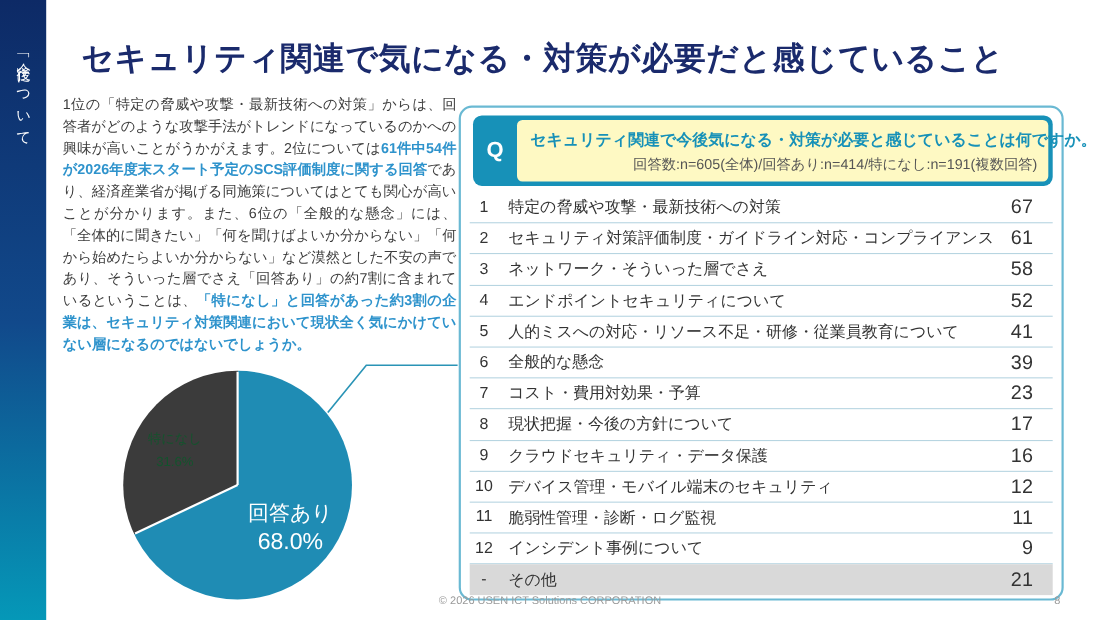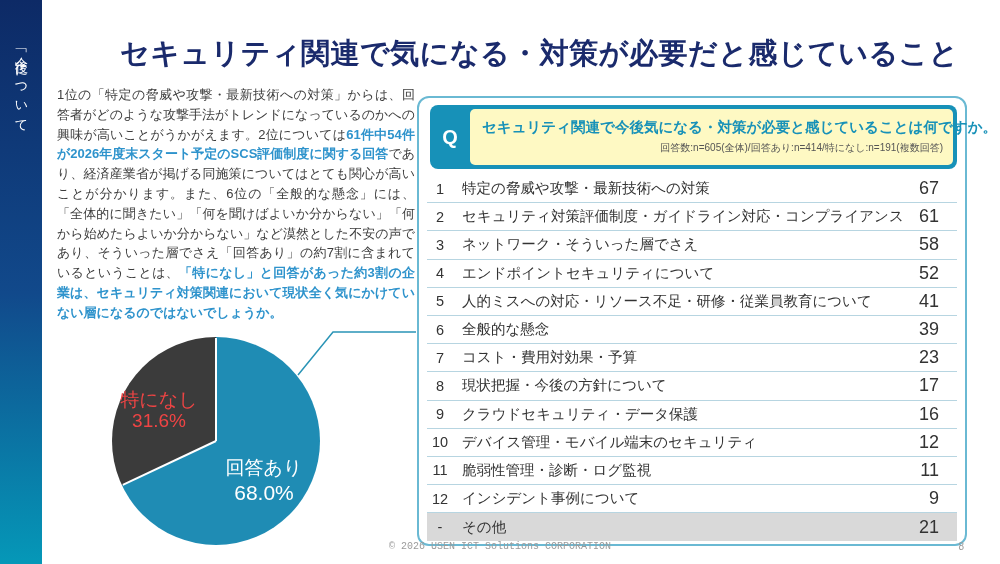--- a/index.html
+++ b/index.html
@@ -6,62 +6,62 @@
   .slide{position:relative;width:1000px;height:564px;background:#ffffff;overflow:hidden;
          font-family:"Liberation Sans","DejaVu Sans",sans-serif;}
 
   
   .sidebar{position:absolute;left:0;top:0;width:42px;height:564px;
            background:linear-gradient(180deg,#0d2a66 0%,#11498b 52%,#0598b8 100%);}
   .sidebar-label{position:absolute;top:44px;left:50%;transform:translateX(-50%);
                  writing-mode:vertical-rl;color:#ffffff;font-size:13px;letter-spacing:3px;}
 
   
-  .title{position:absolute;left:74px;top:15px;font-size:29px;font-weight:bold;color:#1a2a6c;letter-spacing:0.5px;white-space:nowrap;margin-left:46px;}
+  .title{position:absolute;left:74px;top:15px;font-size:29px;font-weight:bold;color:#1a2a6c;letter-spacing:0.5px;white-space:nowrap;}
 
   
   .commentary{position:absolute;left:57px;top:85px;width:358px;font-size:13px;line-height:19.8px;
               color:#3c3c3c;text-align:justify;}
   .commentary .hl{color:#2e93cc;font-weight:bold;}
 
   
   .pie-wrap{position:absolute;left:112px;top:337px;width:208px;height:208px;}
   .pie{width:208px;height:208px;border-radius:50%;}
   .pie-sep{position:absolute;left:0;top:0;width:208px;height:208px;}
   .pie-label-dark{position:absolute;left:4px;top:52px;width:86px;text-align:center;
-                  color:#ef4444;font-size:19px;line-height:21px;}
+                  color:#14532d;font-size:12px;line-height:21px;}
   .pie-label-blue{position:absolute;left:94px;top:118px;width:116px;text-align:center;
                   color:#ffffff;font-size:19px;line-height:25px;}
   .pie-label-blue .pct{font-size:21px;}
 
   
   .callout{position:absolute;left:0;top:0;width:1000px;height:564px;pointer-events:none;}
 
   
   .panel{position:absolute;left:417px;top:96px;width:550px;height:450px;box-sizing:border-box;
          border:2px solid #6ab9d3;border-radius:12px;background:#ffffff;}
   .qbox{position:absolute;left:11px;top:7px;width:527px;height:64px;background:#1791b8;border-radius:8px;}
   .qbadge{position:absolute;left:0;top:0;width:40px;height:100%;color:#ffffff;font-size:20px;font-weight:bold;
           display:flex;align-items:center;justify-content:center;}
   .qinner{position:absolute;left:40px;top:4px;right:4px;bottom:4px;background:#fef9c3;border-radius:5px;
           padding:9px 10px 4px 12px;box-sizing:border-box;}
   .qtext{color:#1791b8;font-size:14.5px;font-weight:bold;white-space:nowrap;}
-  .qnote{text-align:right;color:#555555;font-size:10px;margin-top:4px;}
+  .qnote{text-align:right;color:#555555;font-size:13px;margin-top:4px;}
 
   
   .trows{position:absolute;left:8px;right:8px;top:77px;}
   .trow{display:flex;align-items:center;height:28.2px;box-sizing:border-box;
         border-bottom:1px solid #b7d5e1;color:#333333;font-size:14.5px;}
   .trow .rank{flex:none;width:26px;text-align:center;margin-right:9px;}
   .trow .label{flex:1;white-space:nowrap;overflow:hidden;}
   .trow .value{flex:none;font-size:18px;margin-right:18px;}
   .trow.other{background:#d9d9d9;border-bottom:none;}
 
   
-  .footer-copy{position:absolute;left:0;top:541px;width:1000px;text-align:center;font-size:10px;color:#9a9a9a;font-family:Liberation Mono, monospace;}
+  .footer-copy{position:absolute;left:0;top:541px;width:1000px;text-align:center;font-size:10px;color:#9a9a9a;}
   .page-num{position:absolute;right:36px;top:541px;font-size:10px;color:#9a9a9a;}
 </style>
 </head>
 <body>
 
 <div class="slide">
 
   <div class="sidebar">
     <div class="sidebar-label">「今後」について</div>
   </div>

